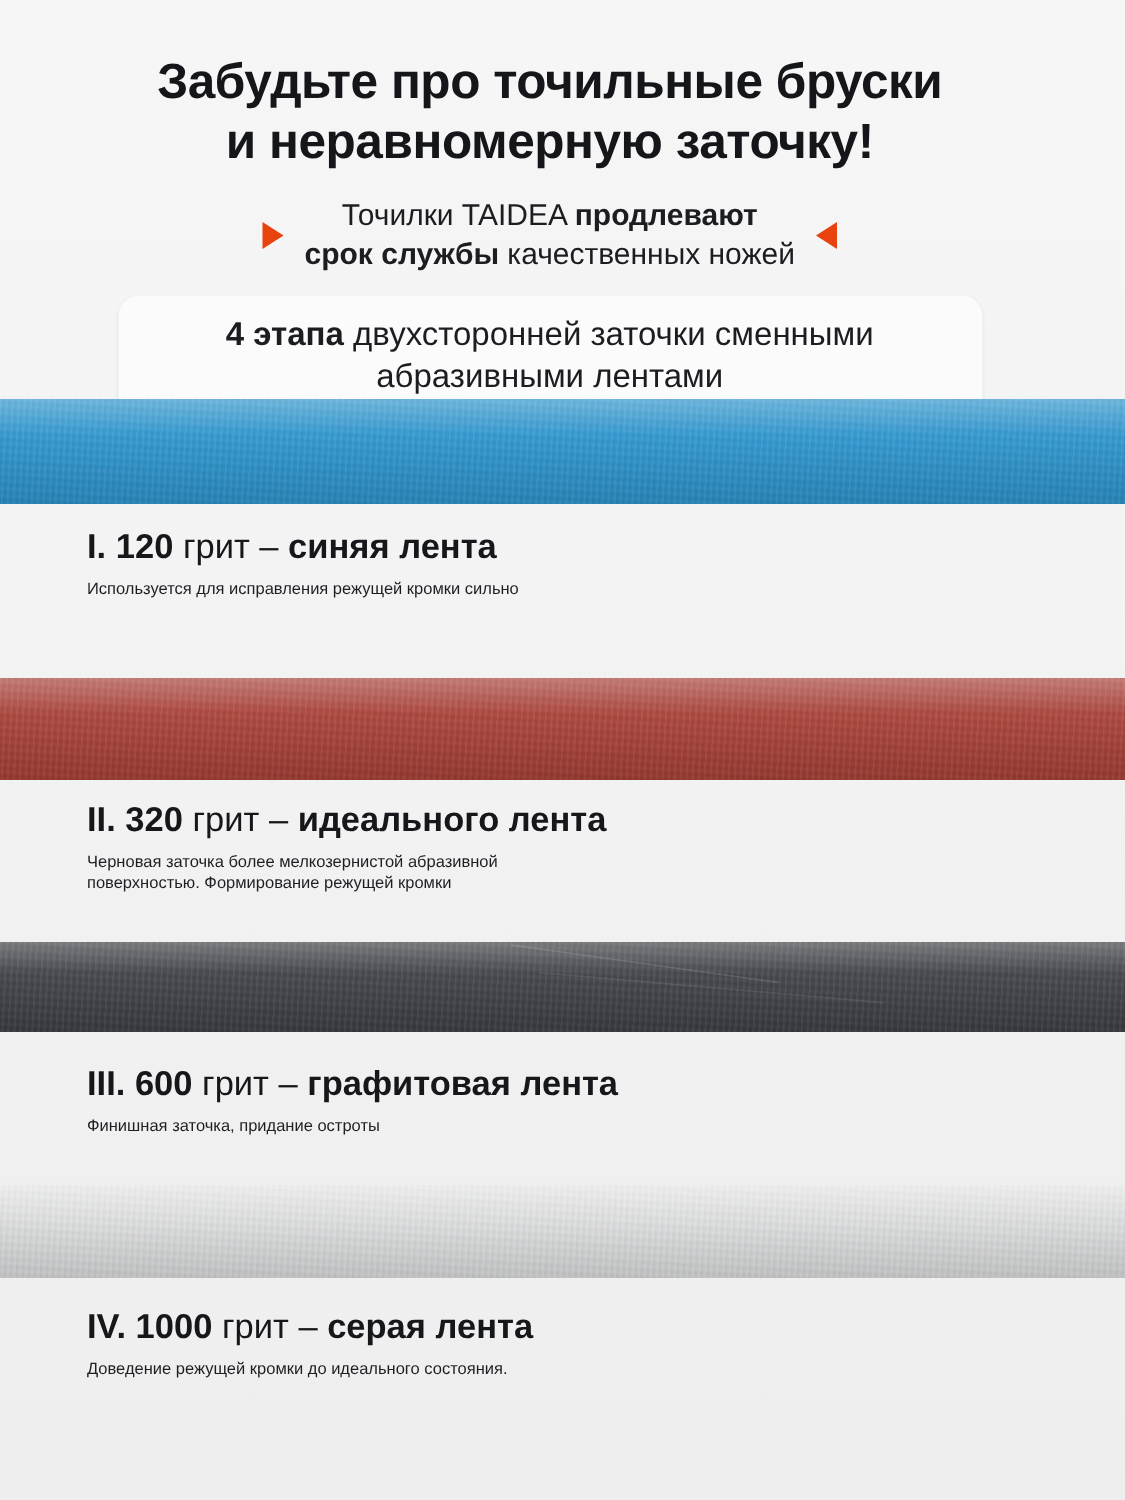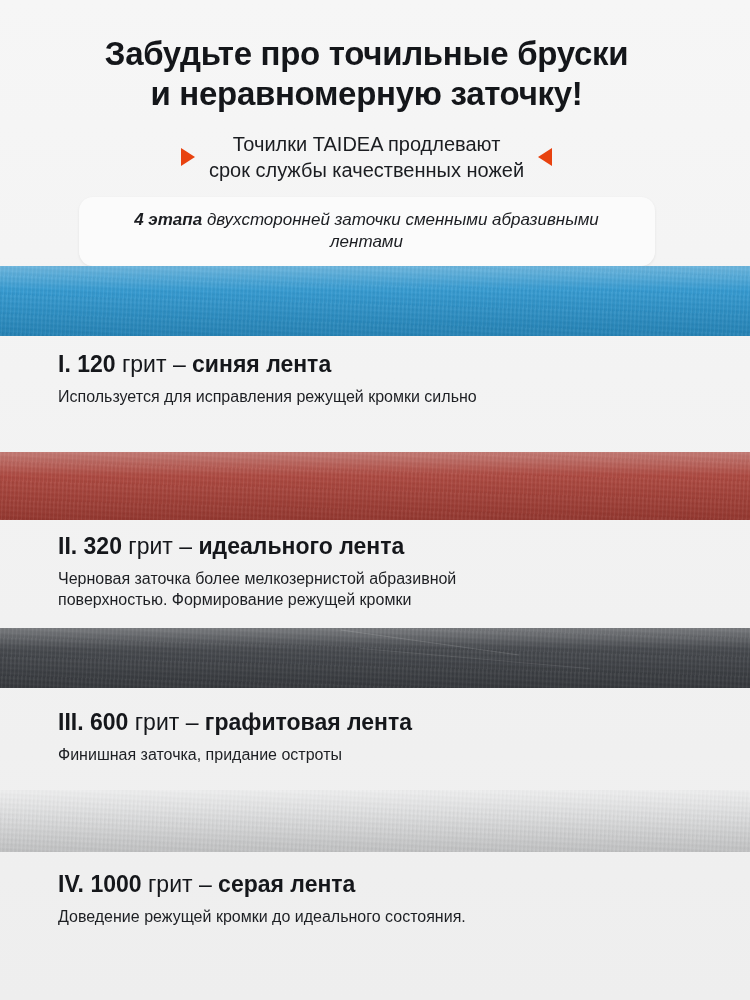--- a/index.html
+++ b/index.html
@@ -52,34 +52,33 @@
   .tri.right {
     border-right: 14px solid #e8420f;
     margin-left: 14px;
   }
   .subline {
     font-size: 20px;
     color: #1b1d21;
     line-height: 1.3;
     max-width: 470px;
   }
-  .subline b { font-weight: normal; }
+  .subline b { font-weight: bold; }
   .subline .light { font-weight: normal; }
 
   .note {
     margin: 14px auto 0 auto;
     width: 540px;
     background: #fbfbfb;
     border-radius: 14px;
     padding: 12px 18px 13px 18px;
     box-shadow: 0 1px 3px rgba(0,0,0,0.07);
-    font-size: 17px;
+    font-size: 22px;
     color: #1b1d21;
     line-height: 1.3;
-    font-style: italic;
   }
   .note b { font-weight: bold; }
 
   
   .band {
     position: absolute;
     left: 0;
     width: 750px;
   }
   .band .texture {
@@ -122,21 +121,21 @@
   }
   .stage-title {
     font-size: 23px;
     color: #15171b;
     line-height: 1.25;
   }
   .stage-title .b { font-weight: bold; }
   .stage-title .n { font-weight: normal; }
   .stage-desc {
     margin-top: 7px;
-    font-size: 16px;
+    font-size: 11px;
     color: #1d1f23;
     line-height: 1.32;
   }
 </style>
 </head>
 <body>
 
 <div class="page">
 
   <div class="header">

